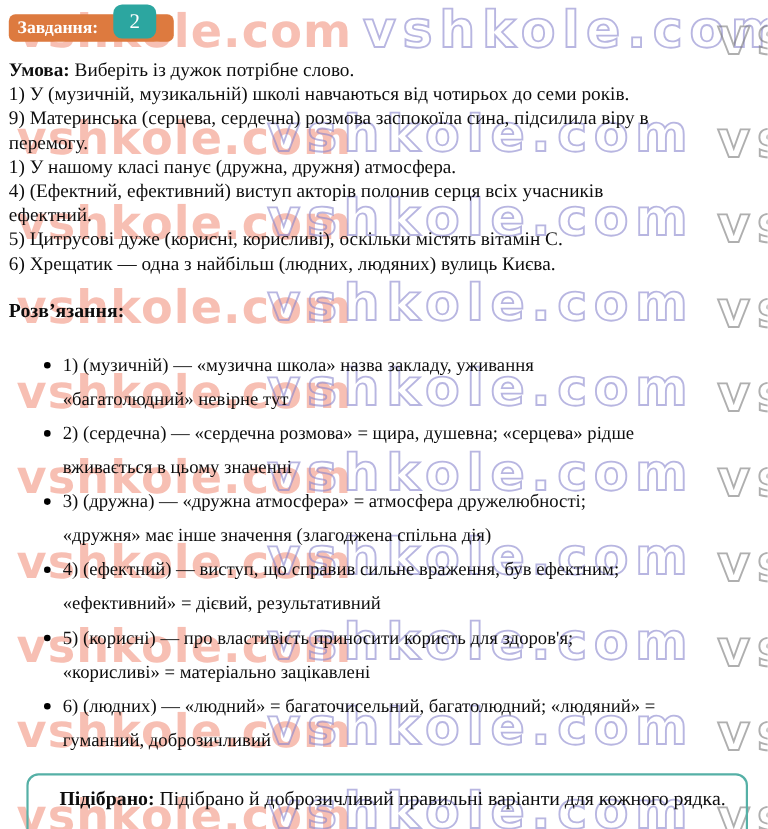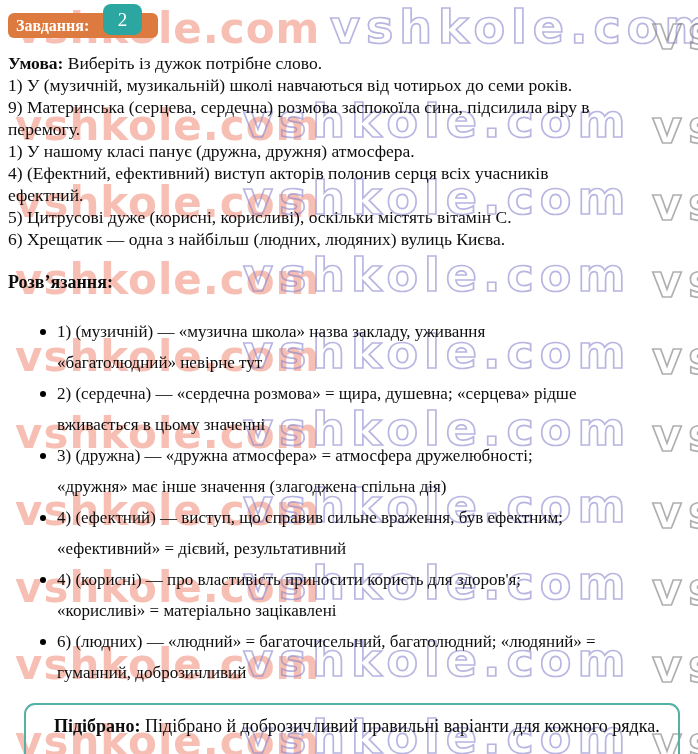--- a/index.html
+++ b/index.html
@@ -139,21 +139,21 @@
       </li>
       <li>
         <div class="sol-line">3) (дружна) — «дружна атмосфера» = атмосфера дружелюбності;</div>
         <div class="sol-line">«дружня» має інше значення (злагоджена спільна дія)</div>
       </li>
       <li>
         <div class="sol-line">4) (ефектний) — виступ, що справив сильне враження, був ефектним;</div>
         <div class="sol-line">«ефективний» = дієвий, результативний</div>
       </li>
       <li>
-        <div class="sol-line">4) (корисні) — про властивість приносити користь для здоров'я;</div>
+        <div class="sol-line">5) (корисні) — про властивість приносити користь для здоров'я;</div>
         <div class="sol-line">«корисливі» = матеріально зацікавлені</div>
       </li>
       <li>
         <div class="sol-line">6) (людних) — «людний» = багаточисельний, багатолюдний; «людяний» =</div>
         <div class="sol-line">гуманний, доброзичливий</div>
       </li>
     </ul>
 
     <div class="answer-box">
       <span class="bold">Підібрано:</span><span> Підібрано й доброзичливий правильні варіанти для кожного рядка.</span>

